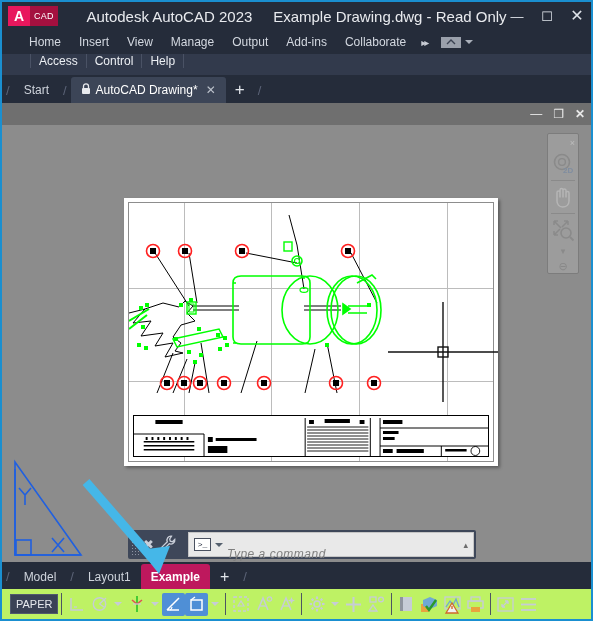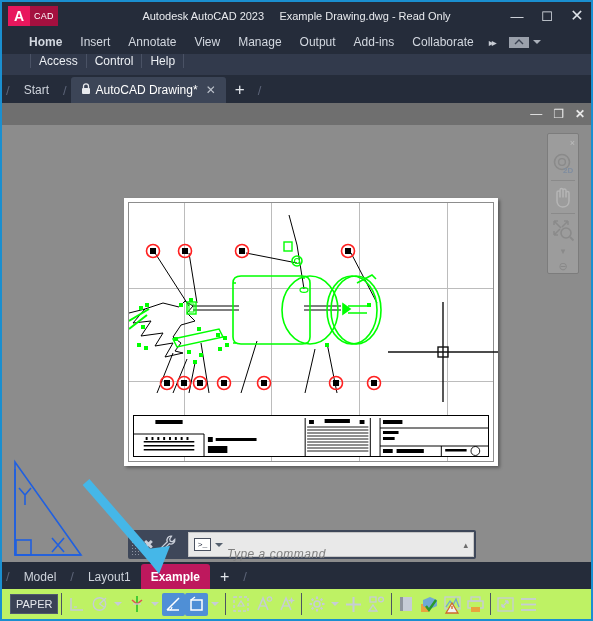--- a/index.html
+++ b/index.html
@@ -33,21 +33,21 @@
     display: flex; align-items: center; justify-content: center;
     font-family: "Liberation Sans", sans-serif;
   }
   .logo-cad {
     height: 20px; background: #a4103f; color: #fff;
     font-size: 9px; padding: 0 4px;
     display: flex; align-items: center; letter-spacing: .3px;
   }
   .title-text {
     position: absolute; left: 0; right: 0; text-align: center;
-    color: #e8eaee; font-size: 11px; pointer-events: none;
+    color: #e8eaee; font-size: 15px; pointer-events: none;
   }
   .win-btns {
     position: absolute; right: 6px; top: 0; height: 28px;
     display: flex; align-items: center; gap: 14px;
   }
   .win-btn {
     color: #dfe3e9; font-size: 13px; line-height: 1;
     width: 16px; text-align: center; cursor: default;
   }
 
@@ -57,21 +57,21 @@
     width: 589px; height: 24px;
     background: #252c3a;
     display: flex; align-items: center;
   }
   .ribbon-tab {
     color: #d3d8e0; font-size: 12px;
     padding: 0 9px; height: 24px;
     display: flex; align-items: center;
     cursor: default;
   }
-  .ribbon-tab:first-child { margin-left: 18px; font-weight: bold; }
+  .ribbon-tab:first-child { margin-left: 18px; }
   .ribbon-more {
     color: #c8ccd4; font-size: 10px; margin-left: 6px; letter-spacing: -2px;
   }
   .ribbon-minbtn {
     margin-left: 14px; display: flex; align-items: center; gap: 4px;
   }
   .ribbon-minbox {
     width: 20px; height: 11px; background: #9aa0ab;
     display: flex; align-items: center; justify-content: center;
   }
@@ -257,21 +257,20 @@
     <div class="win-btns">
       <div class="win-btn">—</div>
       <div class="win-btn">☐</div>
       <div class="win-btn" style="font-size:16px;">✕</div>
     </div>
   </div>
 
   <div class="ribbon">
     <div class="ribbon-tab">Home</div>
     <div class="ribbon-tab">Insert</div>
-    <div class="ribbon-tab">Annotate</div>
     <div class="ribbon-tab">View</div>
     <div class="ribbon-tab">Manage</div>
     <div class="ribbon-tab">Output</div>
     <div class="ribbon-tab">Add-ins</div>
     <div class="ribbon-tab">Collaborate</div>
     <div class="ribbon-more">▸▸</div>
     <div class="ribbon-minbtn">
       <div class="ribbon-minbox">
         <svg width="10" height="6" viewBox="0 0 10 6">
             <path d="M1 5 L5 1 L9 5" fill="none" stroke="#3b4252" stroke-width="1.4"></path>

